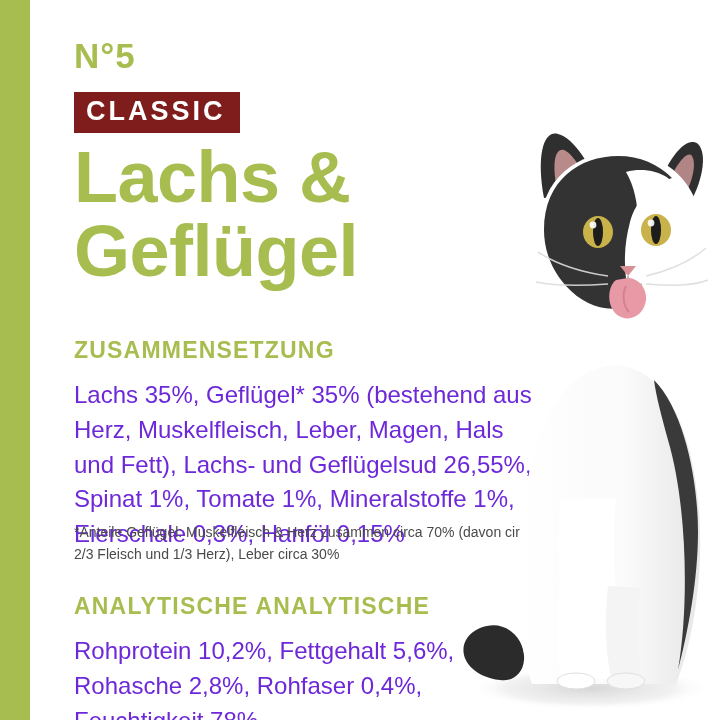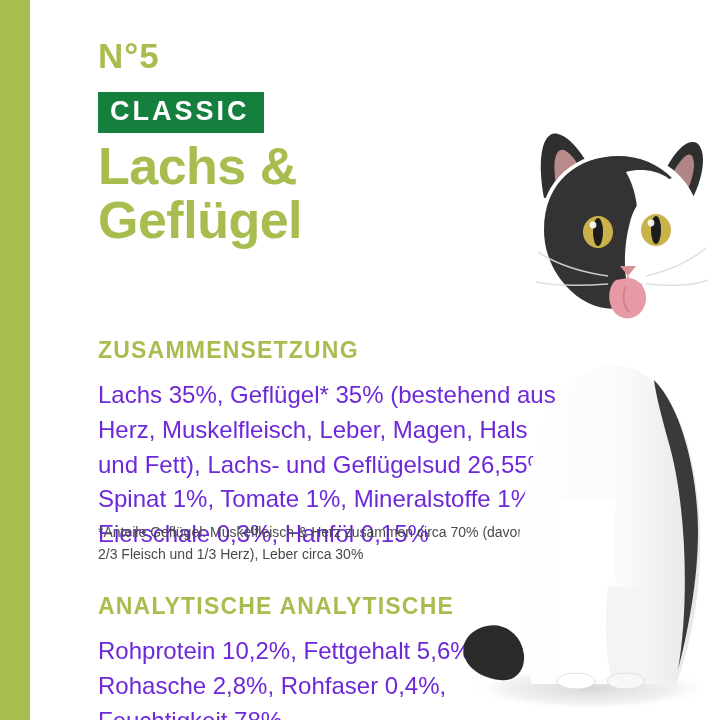--- a/index.html
+++ b/index.html
@@ -25,52 +25,52 @@
     position: absolute;
     left: 0;
     top: 0;
     width: 30px;
     height: 720px;
     background: #a8bd4f;
   }
   
   .content {
     position: absolute;
-    left: 98px;
+    left: 74px;
     top: 0;
     width: 470px;
     height: 560px;
   }
   .no-line {
     position: absolute;
     left: 0;
     top: 38px;
     font-size: 35px;
     font-weight: bold;
     color: #a8bd4f;
     letter-spacing: 1px;
     line-height: 1;
   }
   .classic-badge {
     position: absolute;
     left: 0;
     top: 92px;
-    background: #15803d;
+    background: #7f1d1d;
     color: #ffffff;
     font-size: 27px;
     font-weight: bold;
     letter-spacing: 3px;
     padding: 6px 14px 8px 12px;
     line-height: 1;
   }
   .product-title {
     position: absolute;
     left: 0;
     top: 140px;
-    font-size: 52px;
+    font-size: 72px;
     font-weight: bold;
     color: #a8bd4f;
     line-height: 1.03;
     letter-spacing: -0.5px;
   }
   .section {
     position: absolute;
     left: 0;
     width: 470px;
   }

